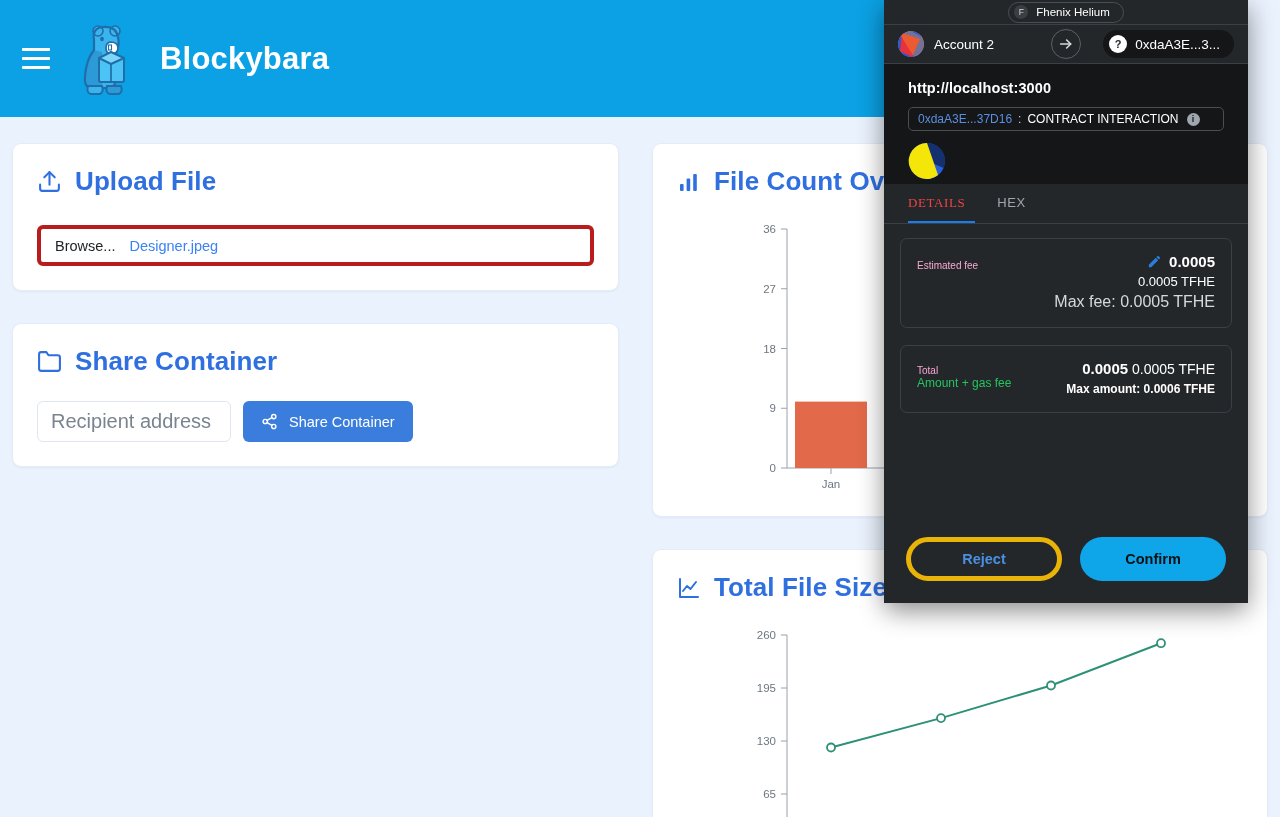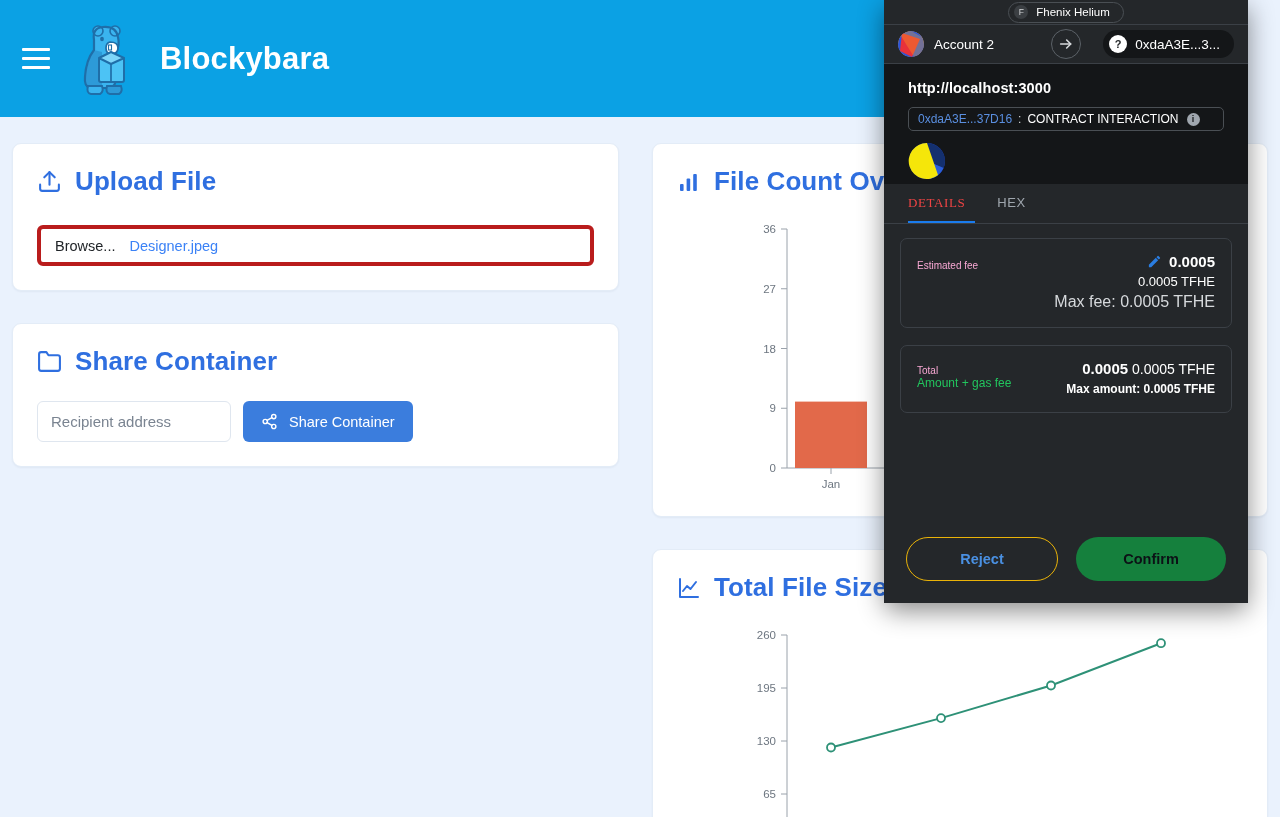--- a/index.html
+++ b/index.html
@@ -74,21 +74,21 @@
   .file-browse { color: #202428; }
   .file-name { color: #3b82f6; }
 
   .yourfiles-body { height: 44px; }
 
   
   .share-row { margin-top: 24px; display: flex; align-items: center; gap: 12px; }
   .share-input {
     width: 194px; height: 41px;
     border: 1px solid #dfe6ef; border-radius: 6px;
-    padding: 0 13px; font-size: 15px; color: #1b1f24;
+    padding: 0 13px; font-size: 20px; color: #1b1f24;
     font-family: "Liberation Sans", sans-serif;
     background: #fff; outline: none;
   }
   .share-input::placeholder { color: #7a8491; }
   .share-btn {
     height: 41px; border: none; border-radius: 6px;
     background: #3b7ddd; color: #fff;
     font-size: 14.5px; font-family: "Liberation Sans", sans-serif;
     padding: 0 18px; display: flex; align-items: center; gap: 11px;
     cursor: pointer;
@@ -210,22 +210,22 @@
 
   .mm-footer {
     padding: 0 22px 22px 22px; display: flex; gap: 18px; background: #24272a;
   }
   .mm-btn {
     flex: 1; height: 44px; border-radius: 22px;
     font-size: 14.5px; font-weight: bold;
     font-family: "Liberation Sans", sans-serif;
     cursor: pointer;
   }
-  .mm-reject { background: transparent; border: 1px solid #eab308; color: #4a90e2; }
-  .mm-confirm { background: #15803d; border: none; color: #0c1116; }
+  .mm-reject { background: transparent; border: 5px solid #eab308; color: #4a90e2; }
+  .mm-confirm { background: #0ea5e9; border: none; color: #0c1116; }
 </style>
 </head>
 <body>
 
 <div class="app-header">
 
   <div class="hamburger">
     <span></span>
     <span></span>
     <span></span>
@@ -474,21 +474,21 @@
       <div class="mm-box-row">
         <div>
           <div class="mm-label">Total</div>
           <div class="mm-sublabel">Amount + gas fee</div>
         </div>
         <div class="mm-right">
           <div class="mm-total-main">
             <b>0.0005</b>
             <span>0.0005 TFHE</span>
           </div>
-          <div class="mm-total-max">Max amount: 0.0005 TFHE</div>
+          <div class="mm-total-max">Max amount: 0.0006 TFHE</div>
         </div>
       </div>
     </div>
   </div>
 
   <div class="mm-footer">
     <button class="mm-btn mm-reject">Reject</button>
     <button class="mm-btn mm-confirm">Confirm</button>
   </div>
 </div>

